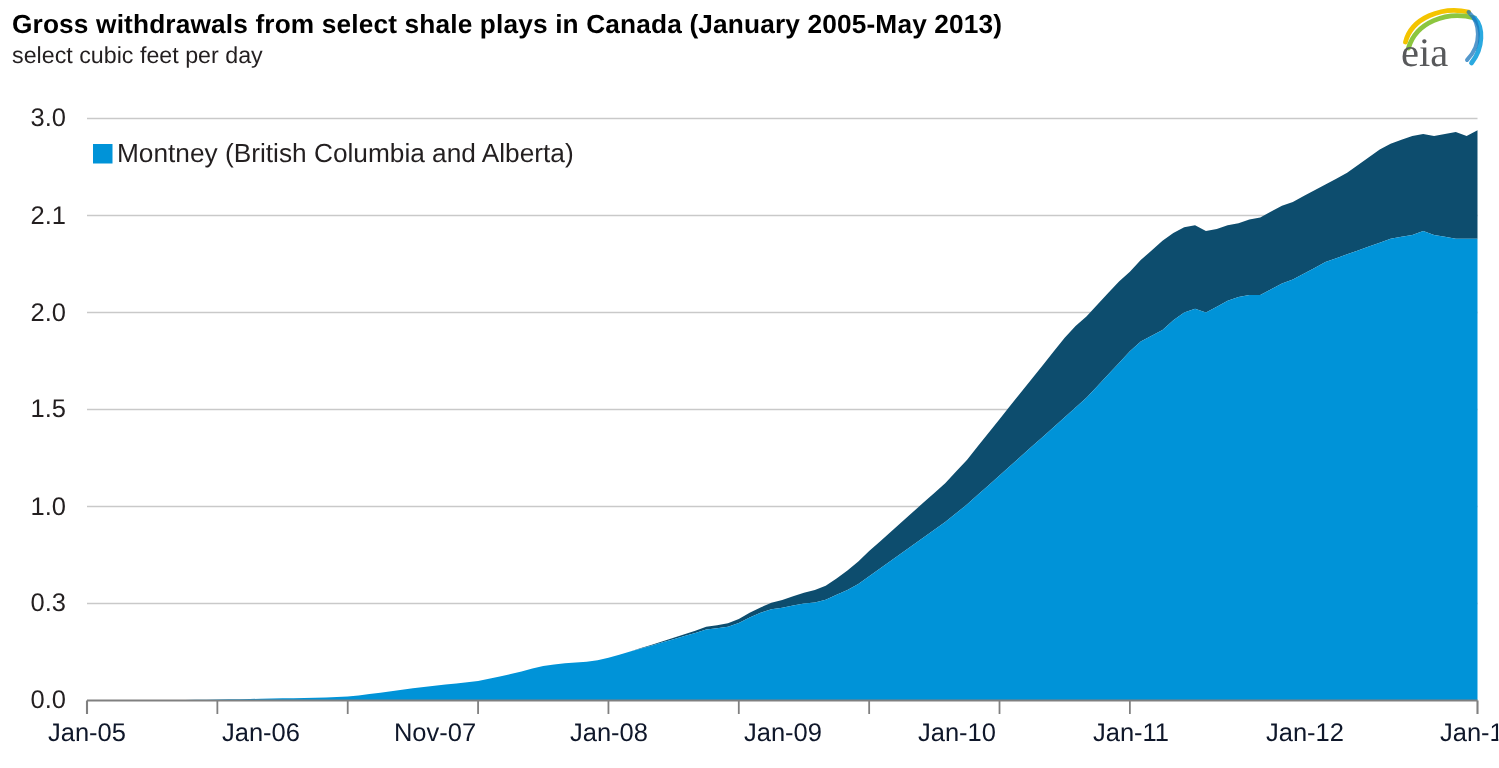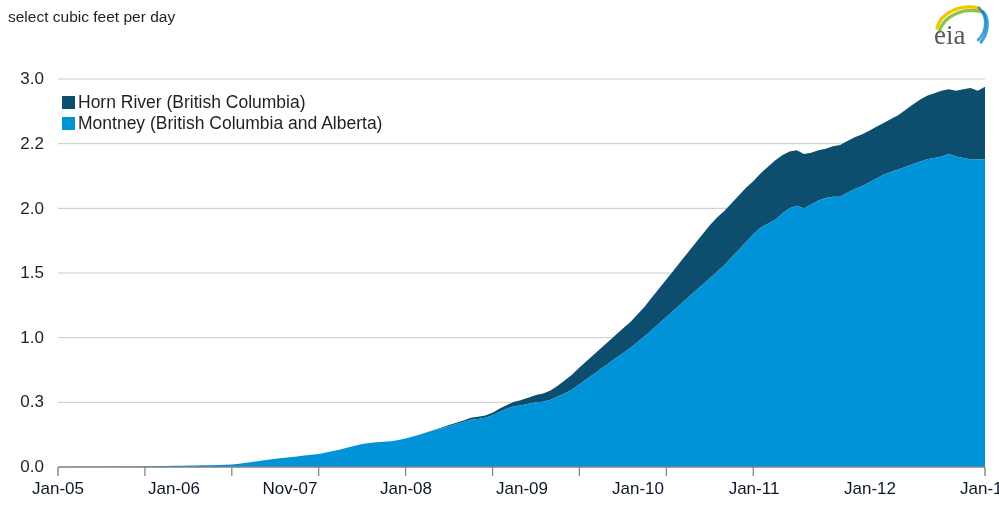--- a/index.html
+++ b/index.html
@@ -94,37 +94,38 @@
     white-space: nowrap;
     line-height: 19px;
   }
 </style>
 </head>
 <body>
 
 <div id="page">
 
   <div id="title-block">
+    <div id="chart-title">Gross withdrawals from select shale plays in Canada (January 2005-May 2013)</div>
     <div id="chart-subtitle">select cubic feet per day</div>
   </div>
 
   <div id="eia-logo">
     <svg width="62" height="48" viewBox="0 0 62 48" xmlns="http://www.w3.org/2000/svg">
       <path d="M6 26 C10 10, 30 2, 48 6" stroke="#f4c400" stroke-width="3.2" fill="none" stroke-linecap="round"></path>
       <path d="M8 30 C13 13, 33 5, 52 10" stroke="#8cc63f" stroke-width="3.2" fill="none" stroke-linecap="round"></path>
       <path d="M52 10 C58 16, 58 30, 50 40" stroke="#2aa9e0" stroke-width="3.2" fill="none" stroke-linecap="round"></path>
       <path d="M48 6 C56 13, 57 28, 47 38" stroke="#1b75bb" stroke-width="2.6" fill="none" stroke-linecap="round" opacity="0.75"></path>
       <text x="3" y="42" font-family="Liberation Serif, serif" font-size="27" fill="#58595b">eia</text>
     </svg>
   </div>
 
   <div id="plot-wrap">
 
     <div class="ylabel" style="top:70px;">3.0</div>
-    <div class="ylabel" style="top:135px;">2.2</div>
+    <div class="ylabel" style="top:135px;">2.1</div>
     <div class="ylabel" style="top:200px;">2.0</div>
     <div class="ylabel" style="top:264px;">1.5</div>
     <div class="ylabel" style="top:329px;">1.0</div>
     <div class="ylabel" style="top:393px;">0.3</div>
     <div class="ylabel" style="top:458px;">0.0</div>
 
     <div class="xlabel" style="left:12px;">Jan-05</div>
     <div class="xlabel" style="left:128px;">Jan-06</div>
     <div class="xlabel" style="left:244px;">Nov-07</div>
     <div class="xlabel" style="left:360px;">Jan-08</div>
@@ -159,23 +160,19 @@
           <line x1="405.625" y1="467" x2="405.625" y2="476" stroke="#808080" stroke-width="1.2"></line>
           <line x1="492.53125" y1="467" x2="492.53125" y2="476" stroke="#808080" stroke-width="1.2"></line>
           <line x1="579.4375" y1="467" x2="579.4375" y2="476" stroke="#808080" stroke-width="1.2"></line>
           <line x1="666.34375" y1="467" x2="666.34375" y2="476" stroke="#808080" stroke-width="1.2"></line>
           <line x1="753.25" y1="467" x2="753.25" y2="476" stroke="#808080" stroke-width="1.2"></line>
         </g>
     </svg>
 
     <div id="legend">
       <div class="legend-row">
-        <span class="legend-swatch" style="background:#0d4d6e;"></span>
-        <span class="legend-label">Horn River (British Columbia)</span>
-      </div>
-      <div class="legend-row">
         <span class="legend-swatch" style="background:#0093d8;"></span>
         <span class="legend-label">Montney (British Columbia and Alberta)</span>
       </div>
     </div>
 
   </div>
 </div>
 
 </body></html>

